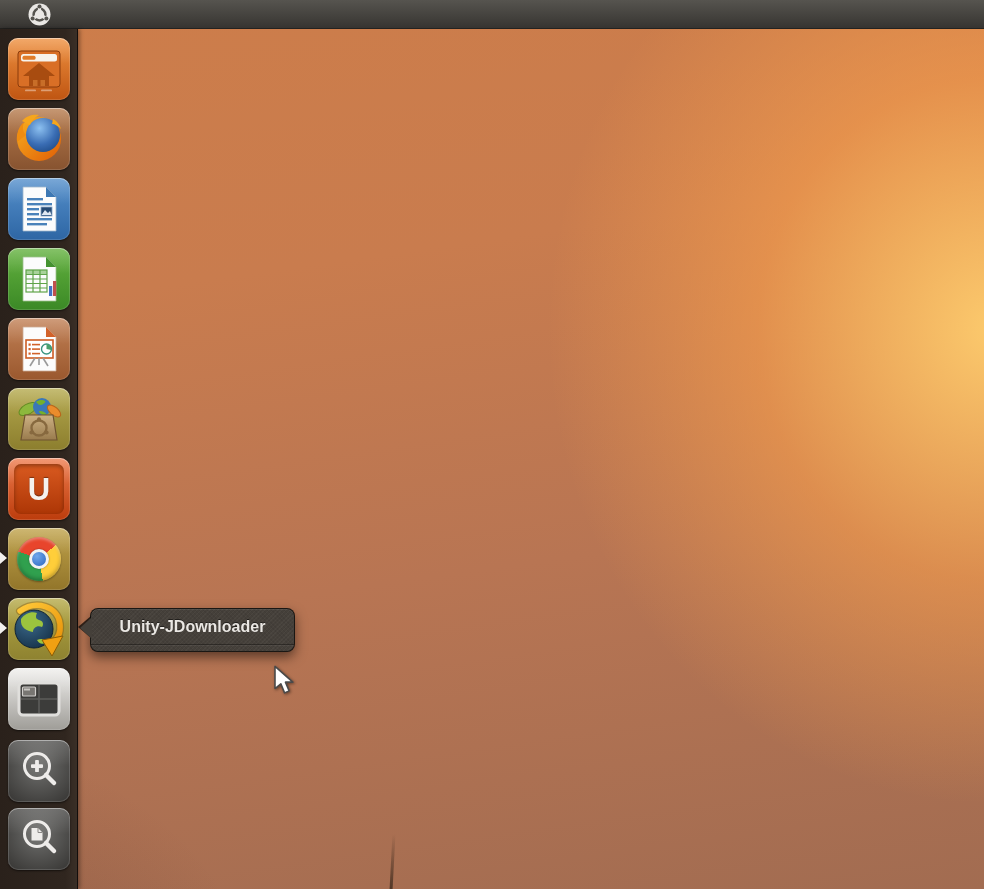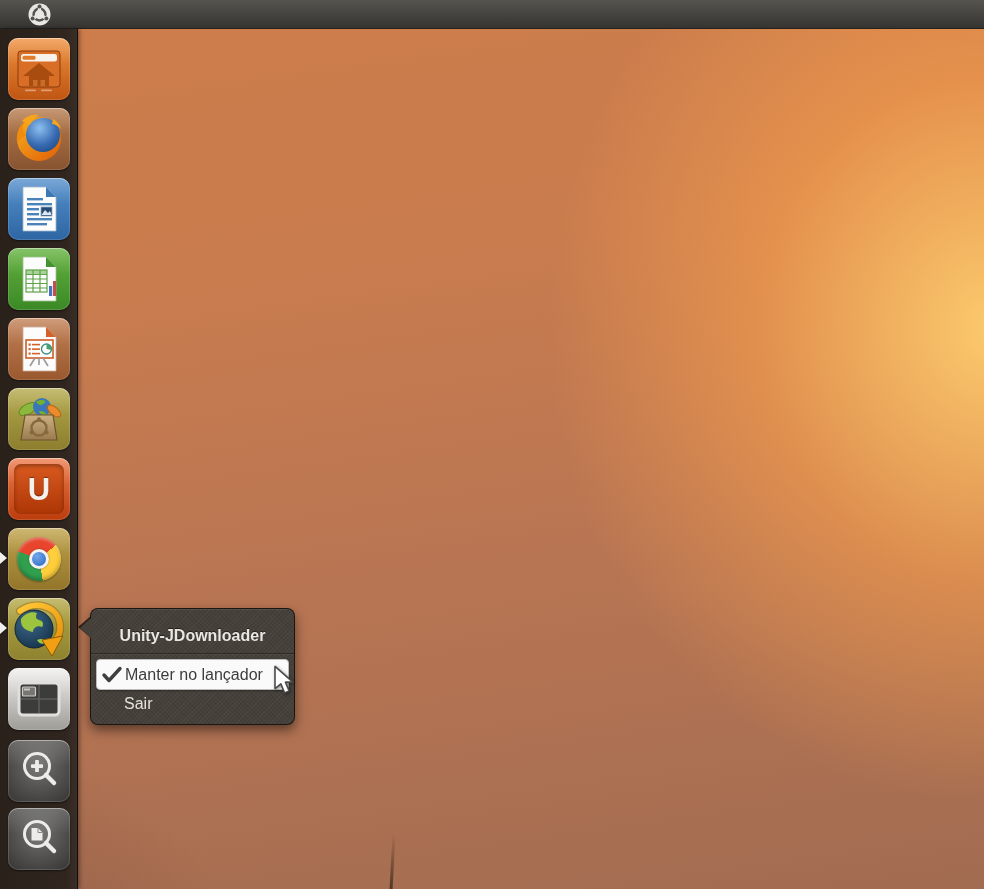--- a/index.html
+++ b/index.html
@@ -106,21 +106,20 @@
     border-top:11px solid transparent; border-bottom:11px solid transparent;
   }
   .quicklist-pointer-border { left:-13px; top:7px; border-right:13px solid rgba(15,12,10,.8); }
   .quicklist-pointer        { left:-11px; top:8px; border-right:12px solid #45403a; }
   .ql-title {
     height:36px; line-height:36px; text-align:center;
     color:#eae7e3; font-size:16px; font-weight:bold;
     text-shadow:0 -1px 0 rgba(0,0,0,.5);
     border-bottom:1px solid rgba(0,0,0,.35);
     box-shadow:0 1px 0 rgba(255,255,255,.05);
-    margin-top:9px;
   }
   .ql-items { padding:5px 5px 0 5px; }
   .ql-item {
     display:flex; align-items:center;
     font-size:16px; color:#e6e3df; height:28px;
     padding-left:28px; border-radius:4px;
   }
   .ql-item.highlight {
     background:#fafafa; color:#3c3c3c; height:31px;
     border:1px solid #bdbdbd; padding-left:4px;
@@ -338,30 +337,19 @@
   </div>
 
   <div class="run-arrow" style="top:523px"></div>
   <div class="run-arrow" style="top:593px"></div>
 </nav>
 
 <div class="quicklist">
   <div class="quicklist-pointer-border"></div>
   <div class="quicklist-pointer"></div>
   <div class="ql-title">Unity-JDownloader</div>
-  <div class="ql-items">
-    <div class="ql-item highlight">
-      <svg class="ql-check" viewBox="0 0 22 18">
-        <path d="M3 9 L8 14.5 L19 2.5" fill="none" stroke="#3f3f3f" stroke-width="3.4" stroke-linecap="round" stroke-linejoin="round"></path>
-      </svg>
-      <span>Manter no lançador</span>
-    </div>
-    <div class="ql-item">
-      <span>Sair</span>
-    </div>
-  </div>
 </div>
 
 <div class="cursor">
   <svg width="26" height="30" viewBox="0 0 17 21">
     <path d="M1.5 1 L1.5 16.5 L5.6 13.2 L8.2 19.5 L11.4 18.1 L8.8 12 L14 12 Z" fill="#ffffff" stroke="#4a4a4a" stroke-width="1.1" stroke-linejoin="round"></path>
   </svg>
 </div>
 
 </body></html>

